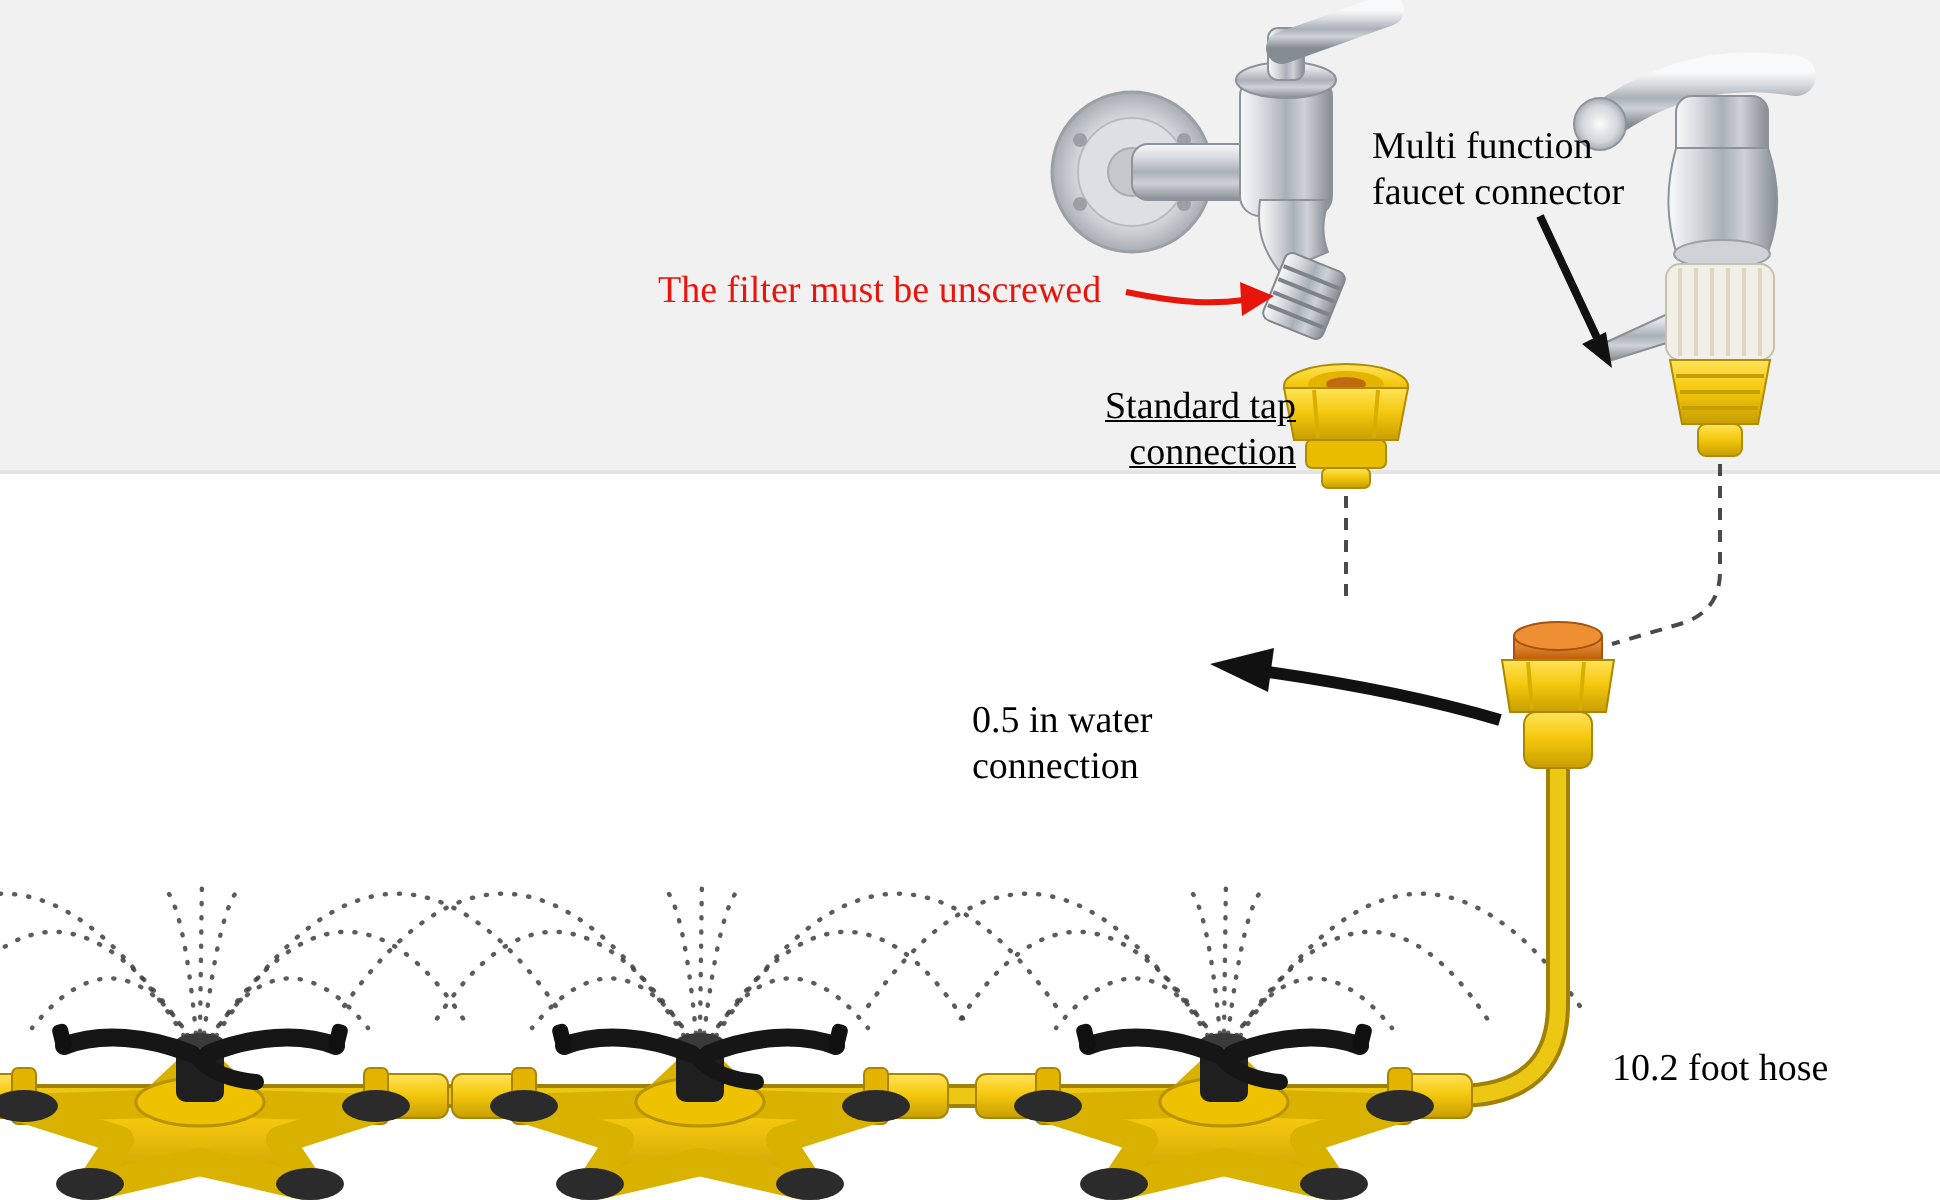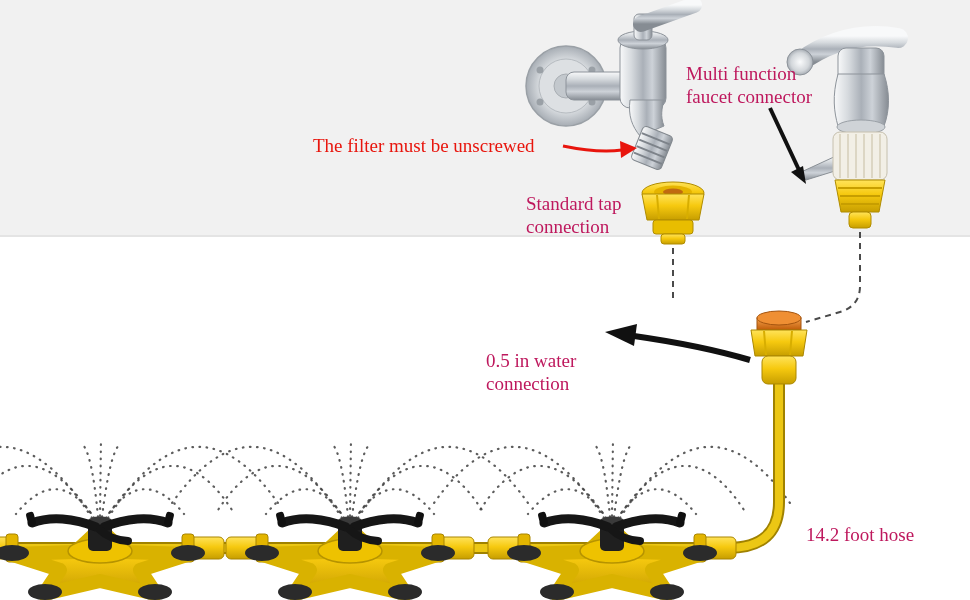--- a/index.html
+++ b/index.html
@@ -2,25 +2,25 @@
 <html><head>
 <meta charset="utf-8">
 <style>
   html,body { margin:0; padding:0; background:#ffffff; }
   #stage {
     position:relative; width:970px; height:600px; overflow:hidden;
     background:#ffffff; font-family:"Liberation Serif", serif;
   }
   #scene { position:absolute; left:0; top:0; }
   .label {
-    position:absolute; font-size:19px; line-height:1.22; color:#be185d;
+    position:absolute; font-size:19px; line-height:1.22; color:#000000;
     white-space:pre-line; font-family:"Liberation Serif", serif;
   }
-  .label.red { color:#e8150d; white-space:nowrap; }
-  .label.center { text-align:left; }
+  .label.red { color:#e8150d; white-space:nowrap;margin-left:16px; }
+  .label.center { text-align:right;text-decoration:underline; }
   .spray path {
     stroke:#3f3f3f; stroke-width:2.2; fill:none;
     stroke-dasharray:0.6 6.5; stroke-linecap:round; opacity:.85;
   }
 </style>
 </head>
 <body>
 
 <div id="stage">
 
@@ -244,14 +244,14 @@
 
   <div class="label" style="left:686px; top:62px; width:150px;">Multi function
 faucet connector</div>
 
   <div class="label center" style="left:526px; top:192px; width:122px;">Standard tap
 connection</div>
 
   <div class="label" style="left:486px; top:305px; width:130px;margin-top:44px;">0.5 in water
 connection</div>
 
-  <div class="label" style="left:806px; top:523px; width:160px;">14.2 foot hose</div>
+  <div class="label" style="left:806px; top:523px; width:160px;">10.2 foot hose</div>
 </div>
 
 </body></html>

